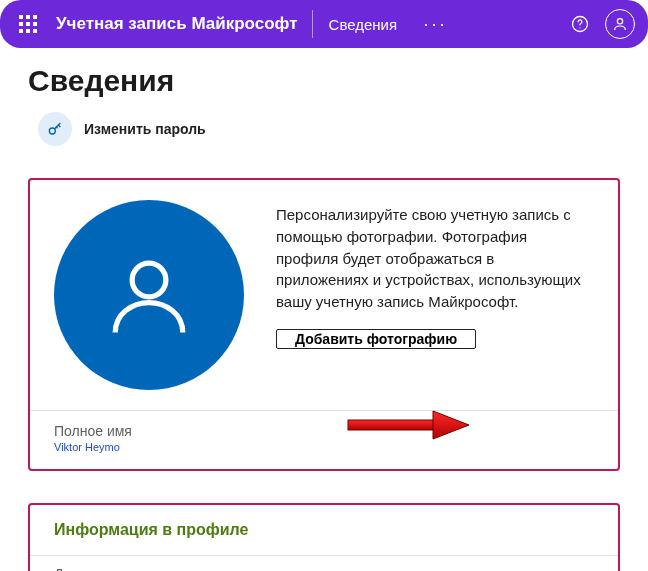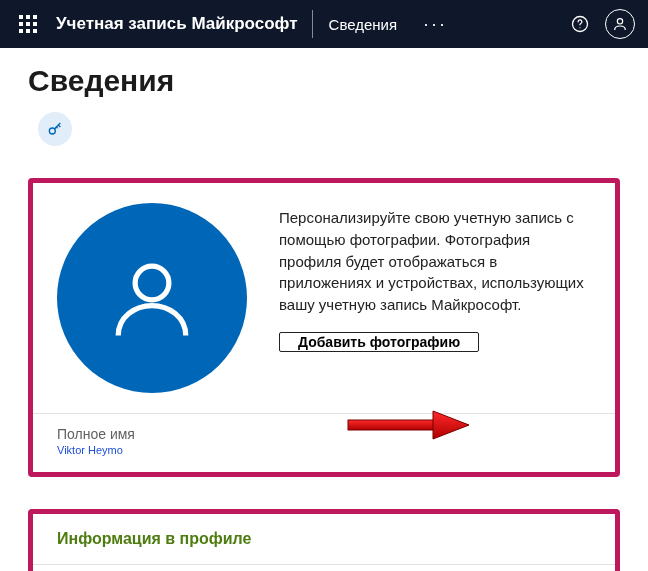--- a/index.html
+++ b/index.html
@@ -5,26 +5,27 @@
   * { box-sizing: border-box; margin: 0; padding: 0; }
   body {
     font-family: "Segoe UI", -apple-system, BlinkMacSystemFont, sans-serif;
     background: #fff;
     width: 648px;
     height: 571px;
     overflow: hidden;
     position: relative;
   }
   .header {
-    background: #0f172a;
+    background: #6d28d9;
     height: 48px;
     display: flex;
     align-items: center;
     padding: 0 8px;
     color: #fff;
+    border-radius: 21px;
   }
   .waffle {
     width: 40px;
     height: 40px;
     display: flex;
     align-items: center;
     justify-content: center;
     cursor: pointer;
   }
   .waffle-grid {
@@ -101,21 +102,21 @@
     align-items: center;
     justify-content: center;
   }
   .change-pw-text {
     font-size: 14px;
     color: #222;
     cursor: pointer;
     font-weight: 600;
   }
   .card {
-    border: 5px solid #be185d;
+    border: 2px solid #be185d;
     border-radius: 4px;
     background: #fff;
     margin-bottom: 14px;
     margin-top: 32px;
   }
   .profile-top {
     display: flex;
     padding: 20px 28px 20px 24px;
     gap: 32px;
     align-items: flex-start;
@@ -230,20 +231,21 @@
 <div class="content">
   <h1 class="page-title">Сведения</h1>
 
   <div class="change-pw">
     <div class="key-circle">
       <svg width="16" height="16" viewBox="0 0 24 24" fill="none" stroke="#0067b8" stroke-width="2">
         <circle cx="8" cy="15" r="4.5"></circle>
         <path d="M11 12 L20 3 M17 6 L20 9 M14 9 L16 11"></path>
       </svg>
     </div>
+    <span class="change-pw-text">Изменить пароль</span>
   </div>
 
   <div class="card">
     <div class="profile-top">
       <div class="big-avatar">
         <svg width="90" height="90" viewBox="0 0 24 24" fill="none" stroke="#fff" stroke-width="1.4">
           <circle cx="12" cy="8" r="4.5"></circle>
           <path d="M3 22c0-5 4.5-8 9-8s9 3 9 8"></path>
         </svg>
       </div>

